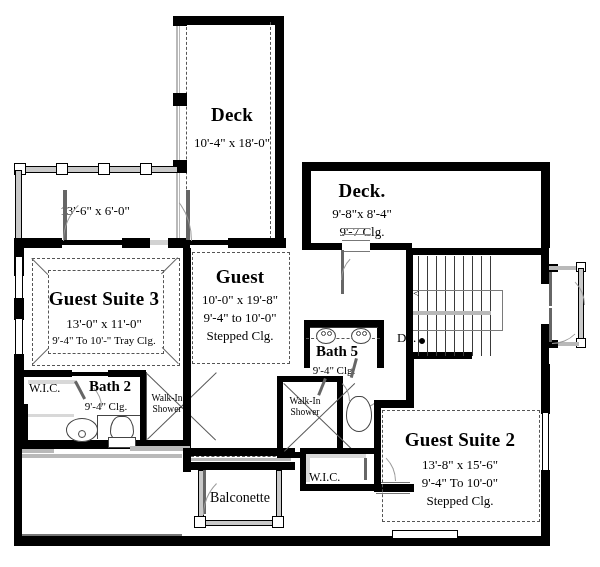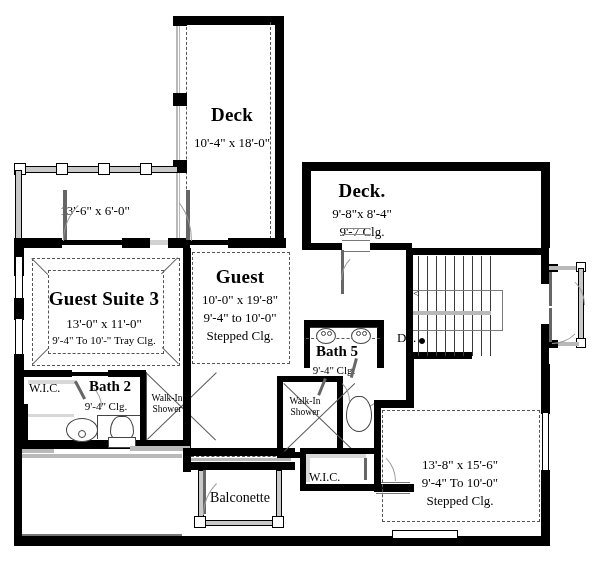--- a/index.html
+++ b/index.html
@@ -278,20 +278,21 @@
   <div class="win-in" style="left:376px;top:482px;width:34px;height:12px;"></div>
 
   <div class="wall" style="left:406px;top:358px;width:8px;height:48px;"></div>
   <div class="wall" style="left:374px;top:400px;width:40px;height:8px;"></div>
   <div class="wall" style="left:374px;top:400px;width:7px;height:92px;"></div>
   <div class="wall" style="left:374px;top:484px;width:40px;height:8px;"></div>
   <div class="wall" style="left:14px;top:536px;width:536px;height:10px;"></div>
   <div class="win" style="left:392px;top:530px;width:66px;height:9px;"></div>
 
   <div class="dash" style="left:382px;top:410px;width:156px;height:110px;"></div>
+  <div class="lbl room ctr" style="left:460px;top:429px;">Guest Suite 2</div>
   <div class="lbl dim ctr" style="left:460px;top:457px;">13'-8"  x  15'-6"</div>
   <div class="lbl dim ctr" style="left:460px;top:475px;">9'-4" To 10'-0"</div>
   <div class="lbl dim ctr" style="left:460px;top:493px;">Stepped Clg.</div>
 
   <div class="wall" style="left:14px;top:448px;width:8px;height:90px;"></div>
   <div class="gray" style="left:22px;top:454px;width:160px;height:4px;"></div>
   <div class="wall" style="left:183px;top:448px;width:8px;height:18px;"></div>
 
   <div class="thin" style="left:22px;top:534px;width:160px;height:2px;background:#777;"></div>
 

